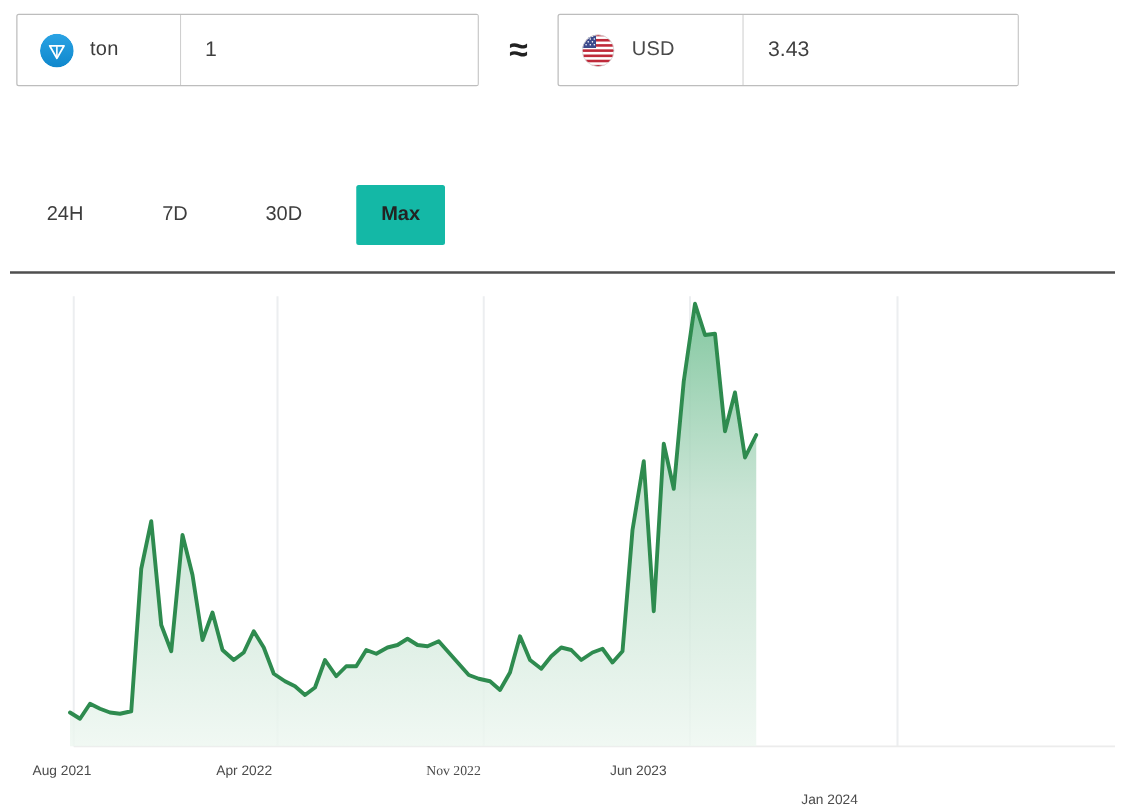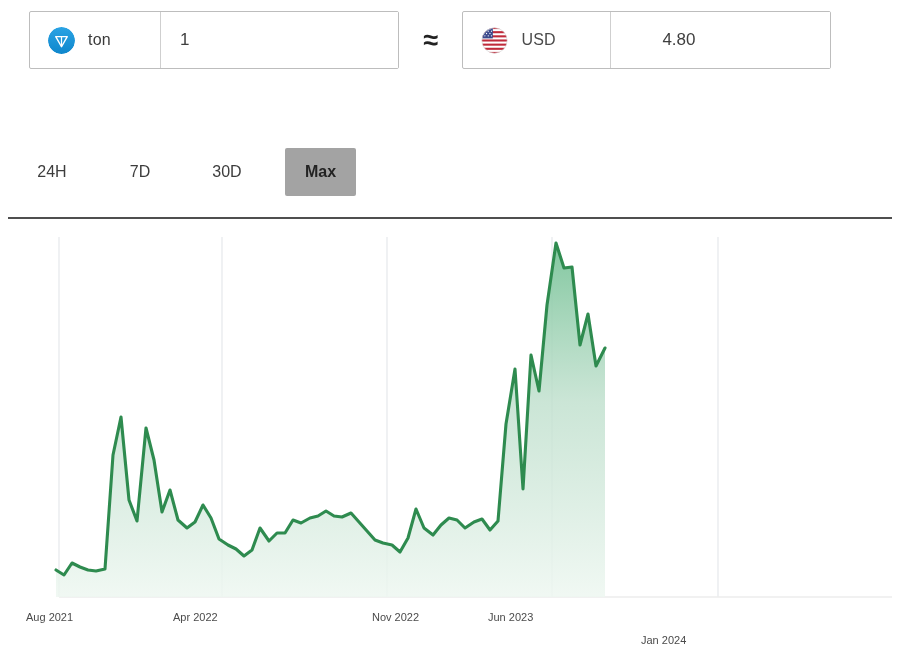--- a/index.html
+++ b/index.html
@@ -14,36 +14,36 @@
     position: relative;
     width: 900px;
     height: 646px;
     background: #ffffff;
     overflow: hidden;
   }
 
   
   .converter-row {
     position: absolute;
-    left: 16px; top: 0;
+    left: 0; top: 0;
     width: 815px;
     height: 80px;
     display: flex;
     align-items: center;
   }
   .conv-group {
     display: flex;
     align-items: stretch;
     border: 1px solid #bdbdbd;
     background: #ffffff;
     height: 58px;
     border-radius: 2px;
   }
   .conv-group.left  { margin-left: 13px; width: 407px; }
-  .conv-group.right { width: 405px; gap: 32px; }
+  .conv-group.right { width: 405px; }
 
   .currency-cell {
     display: flex;
     align-items: center;
     padding: 0 16px 0 18px;
     border-right: 1px solid #cfcfcf;
     flex: 0 0 auto;
   }
   .conv-group.left  .currency-cell { width: 131px; }
   .conv-group.right .currency-cell { width: 148px; }
@@ -103,21 +103,21 @@
     font-size: 16px;
     color: #3d3d3d;
     background: transparent;
     border: none;
     cursor: pointer;
     padding: 0 14px;
     font-family: inherit;
     border-radius: 2px;
   }
   .range-tab.active {
-    background: #a3a3a3;
+    background: #14b8a6;
     font-weight: bold;
     color: #232323;
   }
 
   .divider {
     position: absolute;
     left: 8px; top: 217px;
     width: 884px;
     height: 2px;
     background: #4f4f4f;
@@ -205,21 +205,21 @@
                 <circle cx="10.6" cy="7.7" r="0.75"></circle>
               <circle cx="4.6" cy="10.4" r="0.75"></circle>
                 <circle cx="8.6" cy="10.4" r="0.75"></circle>
                 <circle cx="12.4" cy="10.4" r="0.75"></circle>
             </g>
           </g>
           <circle cx="16" cy="16" r="15" fill="none" stroke="#d8d8d8" stroke-width="0.8"></circle>
         </svg>
         <span class="currency-code">USD</span>
       </div>
-      <div class="amount-cell" title="Amount">4.80</div>
+      <div class="amount-cell" title="Amount">3.43</div>
     </div>
 
   </div>
 
   <div class="range-tabs">
     <button class="range-tab" style="margin-left:22px;">24H</button>
     <button class="range-tab" style="margin-left:28px;text-align:right;">7D</button>
     <button class="range-tab" style="margin-left:27px;">30D</button>
     <button class="range-tab active" style="margin-left:28px;width:71px;">Max</button>
   </div>
@@ -244,18 +244,18 @@
         <line x1="59" y1="372" x2="892" y2="372" stroke="#ececec" stroke-width="1.4"></line>
       </g>
       <path id="chart-area" fill="url(#areaFill)" stroke="none" d="M 56 345 L 64 350 L 72 338 L 80 342 L 88 345 L 96 346 L 105 344 L 113 230 L 121 192 L 129 275 L 137 296 L 146 203 L 154 235 L 162 287 L 170 265 L 178 295 L 187 303 L 195 297 L 203 280 L 211 293 L 219 314 L 228 320 L 236 324 L 244 331 L 252 325 L 260 303 L 269 316 L 277 308 L 285 308 L 293 295 L 301 298 L 310 293 L 318 291 L 326 286 L 334 291 L 342 292 L 351 288 L 359 297 L 367 306 L 375 315 L 383 318 L 392 320 L 400 327 L 408 313 L 416 284 L 424 303 L 433 310 L 441 300 L 449 293 L 457 295 L 465 303 L 474 297 L 482 294 L 490 305 L 498 296 L 506 199 L 515 144 L 523 264 L 531 130 L 539 166 L 547 80 L 556 18 L 564 43 L 572 42 L 580 120 L 588 89 L 596 141 L 605 123 L 605 372 L 56 372 Z"></path>
       <path id="chart-line" fill="none" stroke="#2e8b4f" stroke-width="3.1" stroke-linejoin="round" stroke-linecap="round" d="M 56 345 L 64 350 L 72 338 L 80 342 L 88 345 L 96 346 L 105 344 L 113 230 L 121 192 L 129 275 L 137 296 L 146 203 L 154 235 L 162 287 L 170 265 L 178 295 L 187 303 L 195 297 L 203 280 L 211 293 L 219 314 L 228 320 L 236 324 L 244 331 L 252 325 L 260 303 L 269 316 L 277 308 L 285 308 L 293 295 L 301 298 L 310 293 L 318 291 L 326 286 L 334 291 L 342 292 L 351 288 L 359 297 L 367 306 L 375 315 L 383 318 L 392 320 L 400 327 L 408 313 L 416 284 L 424 303 L 433 310 L 441 300 L 449 293 L 457 295 L 465 303 L 474 297 L 482 294 L 490 305 L 498 296 L 506 199 L 515 144 L 523 264 L 531 130 L 539 166 L 547 80 L 556 18 L 564 43 L 572 42 L 580 120 L 588 89 L 596 141 L 605 123"></path>
     </svg>
   </div>
 
   <div class="x-labels">
     <span class="x-label" style="left: 26px;">Aug 2021</span>
     <span class="x-label" style="left: 173px;">Apr 2022</span>
-    <span class="x-label" style="left: 372px;">Nov 2022</span>
+    <span class="x-label" style="left: 341px; font-family: Liberation Serif, serif;">Nov 2022</span>
     <span class="x-label" style="left: 488px;">Jun 2023</span>
     <span class="x-label" style="left: 641px; margin-top: 23px;">Jan 2024</span>
   </div>
 
 </div>
 
 </body></html>

